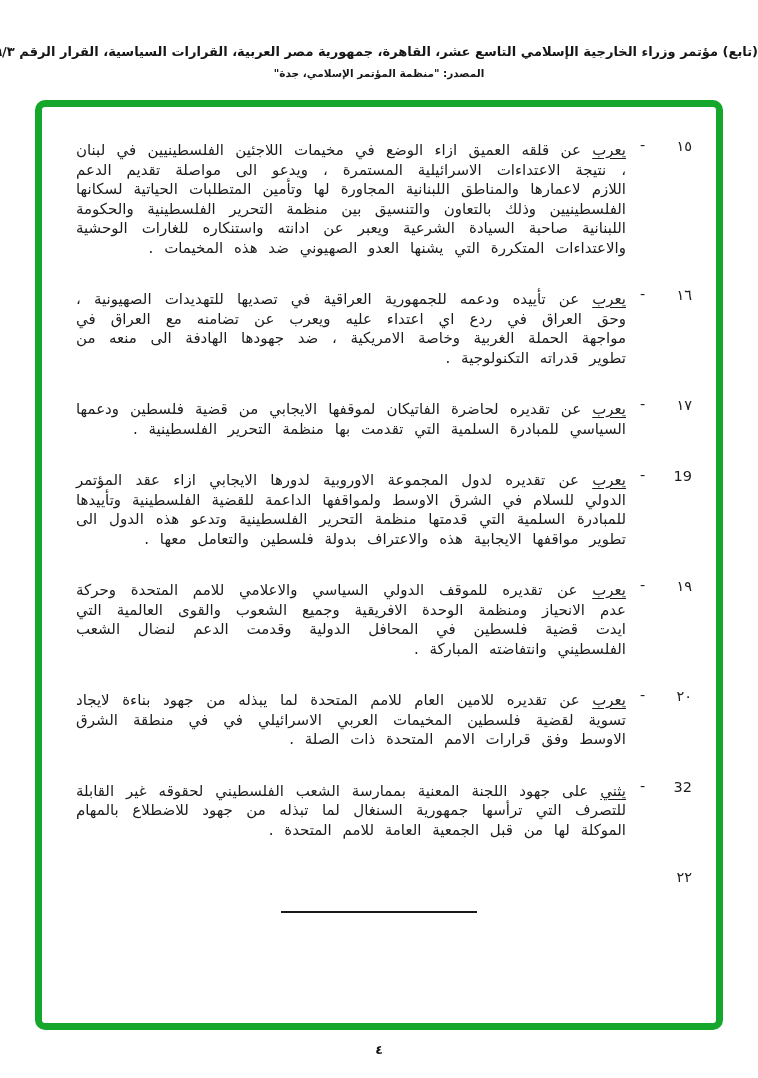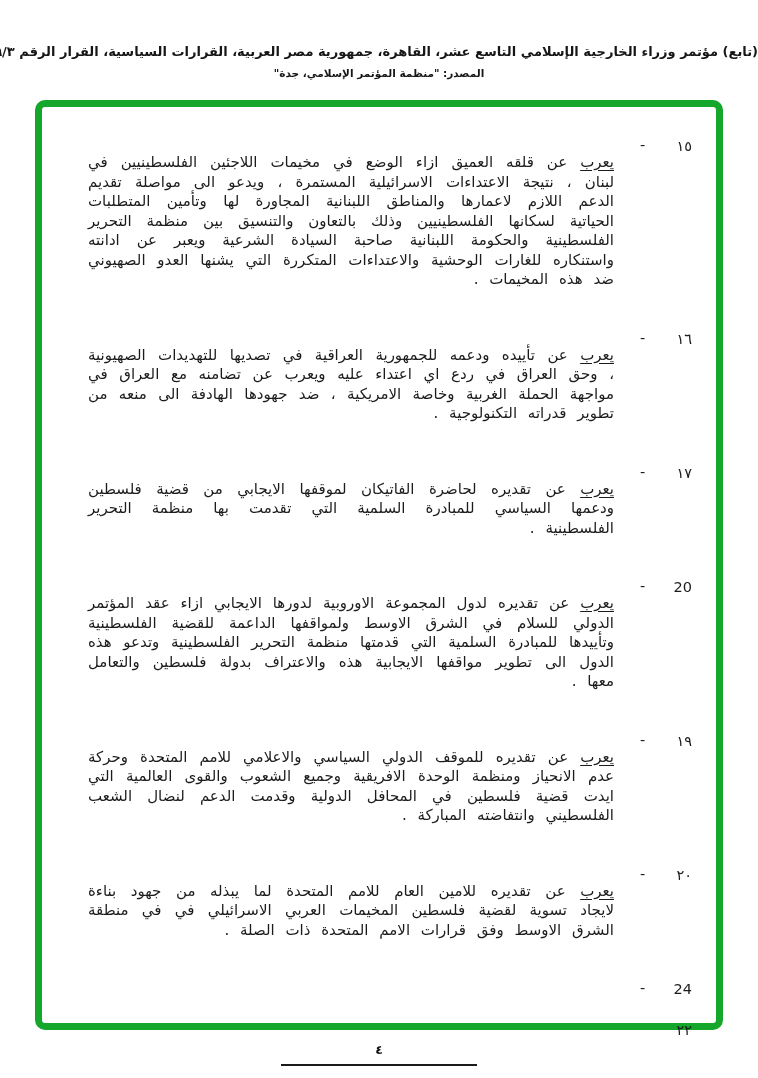--- a/index.html
+++ b/index.html
@@ -67,21 +67,21 @@
     justify-content: space-between;
     align-items: flex-start;
     font-size: 14.5px;
     padding-top: 1px;
   }
   .num-cell .d {
     transform: translateY(-1px);
   }
   .item-text {
     flex: 1;
-    margin: 16px;
+    margin: 4px;
     text-align: justify;
     text-align-last: right;
     font-size: 15px;
     line-height: 19.5px;
     word-spacing: 6px;
   }
   .lead {
     text-decoration: underline;
     text-underline-offset: 3px;
   }
@@ -131,44 +131,45 @@
         </div>
         <div class="item">
           <div class="num-cell">
             <span class="n">١٧</span>
             <span class="d">-</span>
           </div>
           <p class="item-text"><span class="lead">يعرب</span> <span class="body">عن تقديره لحاضرة الفاتيكان لموقفها الايجابي من قضية فلسطين ودعمها السياسي للمبادرة السلمية التي تقدمت بها منظمة التحرير الفلسطينية .</span></p>
         </div>
         <div class="item">
           <div class="num-cell">
-            <span class="n">20</span>
+            <span class="n">19</span>
             <span class="d">-</span>
           </div>
           <p class="item-text"><span class="lead">يعرب</span> <span class="body">عن تقديره لدول المجموعة الاوروبية لدورها الايجابي ازاء عقد المؤتمر الدولي للسلام في الشرق الاوسط ولمواقفها الداعمة للقضية الفلسطينية وتأييدها للمبادرة السلمية التي قدمتها منظمة التحرير الفلسطينية وتدعو هذه الدول الى تطوير مواقفها الايجابية هذه والاعتراف بدولة فلسطين والتعامل معها .</span></p>
         </div>
         <div class="item">
           <div class="num-cell">
             <span class="n">١٩</span>
             <span class="d">-</span>
           </div>
           <p class="item-text"><span class="lead">يعرب</span> <span class="body">عن تقديره للموقف الدولي السياسي والاعلامي للامم المتحدة وحركة عدم الانحياز ومنظمة الوحدة الافريقية وجميع الشعوب والقوى العالمية التي ايدت قضية فلسطين في المحافل الدولية وقدمت الدعم لنضال الشعب الفلسطيني وانتفاضته المباركة .</span></p>
         </div>
         <div class="item">
           <div class="num-cell">
             <span class="n">٢٠</span>
             <span class="d">-</span>
           </div>
           <p class="item-text"><span class="lead">يعرب</span> <span class="body">عن تقديره للامين العام للامم المتحدة لما يبذله من جهود بناءة لايجاد تسوية لقضية فلسطين المخيمات العربي الاسرائيلي في في منطقة الشرق الاوسط وفق قرارات الامم المتحدة ذات الصلة .</span></p>
         </div>
         <div class="item">
           <div class="num-cell">
-            <span class="n">24</span>
+            <span class="n">32</span>
             <span class="d">-</span>
           </div>
+          <p class="item-text"><span class="lead">يثني</span> <span class="body">على جهود اللجنة المعنية بممارسة الشعب الفلسطيني لحقوقه غير القابلة للتصرف التي ترأسها جمهورية السنغال لما تبذله من جهود للاضطلاع بالمهام الموكلة لها من قبل الجمعية العامة للامم المتحدة .</span></p>
         </div>
         <div class="item">
           <div class="num-cell">
             <span class="n">٢٢</span>
             <span class="d"></span>
           </div>
         </div>
       </div>
     <div class="divider"></div>
   </div>

